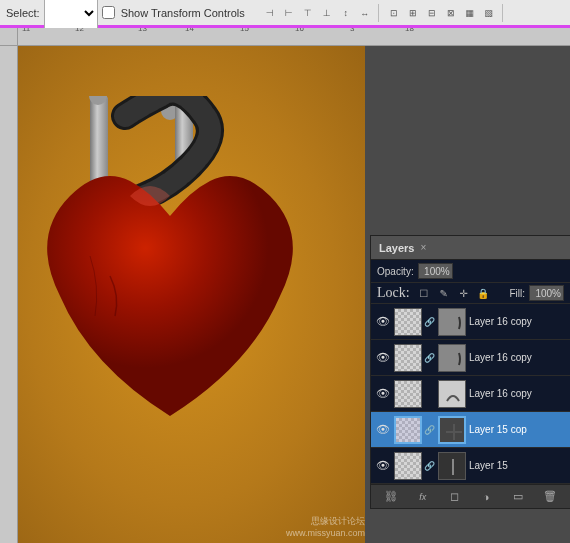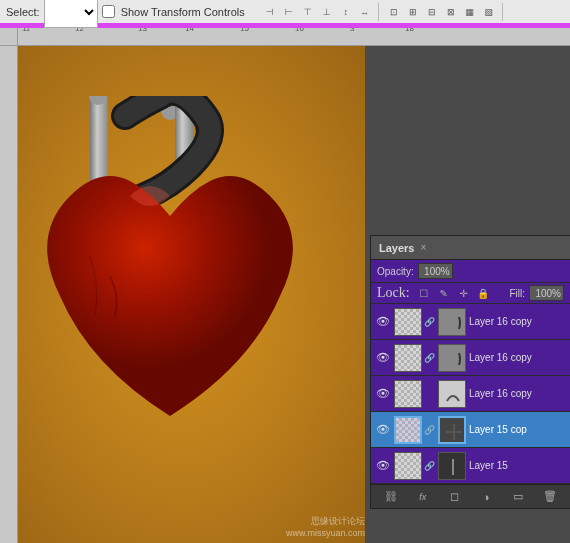--- a/index.html
+++ b/index.html
@@ -9,21 +9,21 @@
       overflow: hidden;
       font-family: Arial, sans-serif;
       font-size: 11px;
       background: #4a4a4a;
     }
 
     
     .toolbar {
       height: 28px;
       background: #e8e8e8;
-      border-bottom: 5px solid #d946ef;
+      border-bottom: 3px solid #d946ef;
       display: flex;
       align-items: center;
       padding: 0 6px;
       gap: 4px;
     }
     .toolbar-label {
       font-size: 11px;
       color: #333;
     }
     .toolbar-select {
@@ -85,21 +85,21 @@
       width: 280px;
       height: 380px;
     }
 
     
     .layers-panel {
       position: absolute;
       top: 235px;
       right: 0;
       width: 200px;
-      background: #4c1d95;
+      background: #0f172a;
       border: 1px solid #222;
       border-right: none;
     }
 
     
     .panel-header {
       height: 24px;
       background: #525252;
       display: flex;
       align-items: center;

